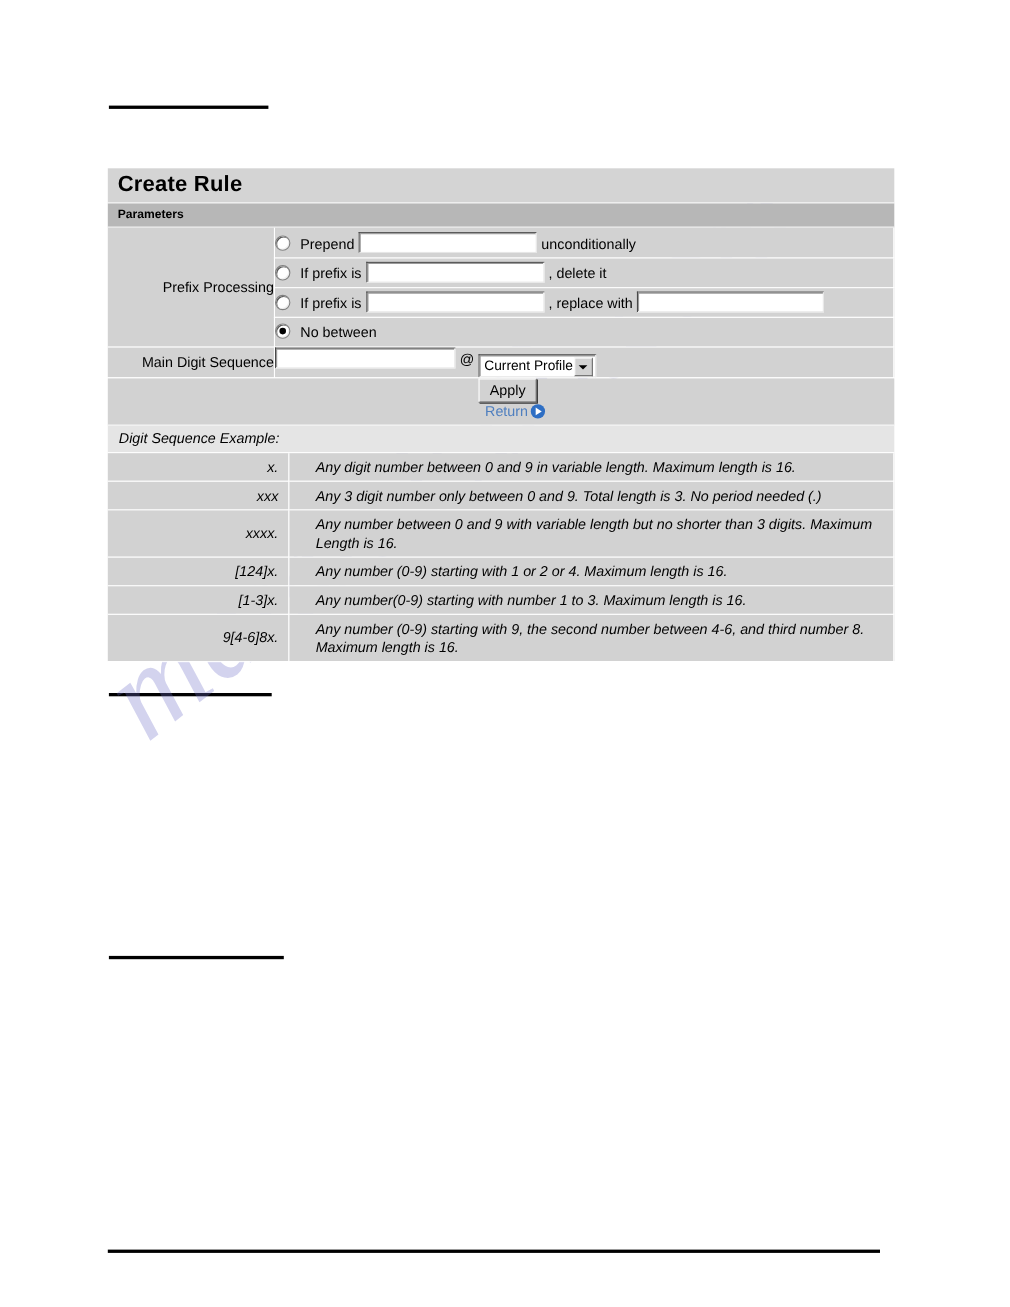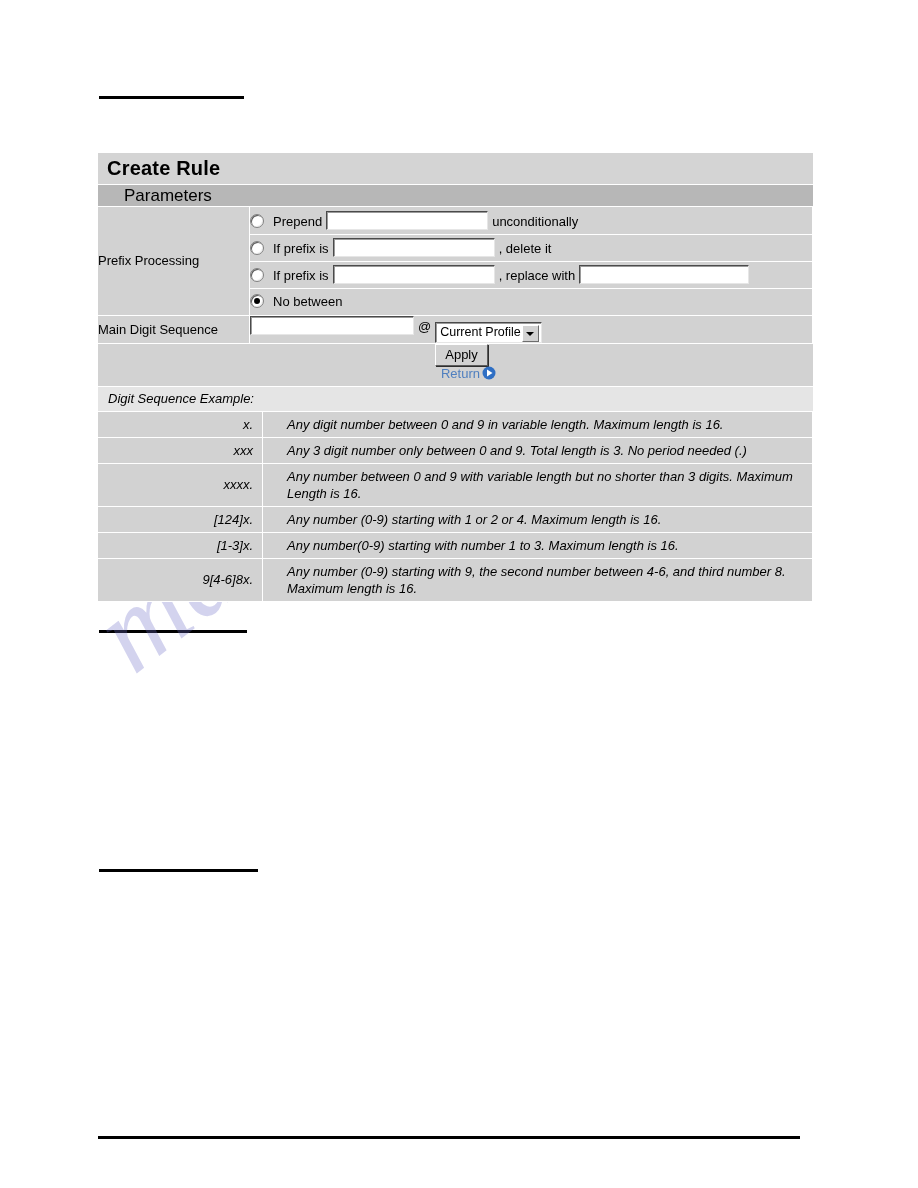--- a/index.html
+++ b/index.html
@@ -73,43 +73,43 @@
     font-weight: bold;
     letter-spacing: .2px;
     border-bottom: 1px solid #ffffff;
     margin-top: 20px;
   }
 
   .section-bar {
     background: #b7b7b7;
     height: 21px;
     line-height: 21px;
-    padding-left: 26px;
-    font-size: 17px;
-    font-weight: normal;
+    padding-left: 9px;
+    font-size: 11px;
+    font-weight: bold;
     border-bottom: 1px solid #ffffff;
   }
 
   table.grid {
     border-collapse: collapse;
     width: 715px;
     table-layout: fixed;
   }
   table.grid td {
     background: #d2d2d2;
     border-bottom: 1px solid #ffffff;
     border-right: 1px solid #ffffff;
     padding: 0;
     vertical-align: middle;
     font-size: 13px;
   }
 
   td.khaki {
     background: #e4e4c2;
-    text-align: left;
+    text-align: right;
     vertical-align: middle;
     font-size: 12.5px;
     border-right: 1px solid #ffffff;
     width: 151px;
   }
 
   .prow { height: 27px; }
 
   .cellpad {
     padding-left: 14px;
@@ -214,21 +214,21 @@
     font-size: 13px;
     line-height: 15px;
     color: #000;
     cursor: default;
   }
   .ret {
     margin-left: 14px;
     color: #4f7fbf;
     font-size: 13px;
     display: inline-flex;
-    align-items: flex-start;
+    align-items: flex-end;
     cursor: pointer;
   }
   .ret svg { margin-left: 2px; }
 
   
   .exm-title {
     background: #e5e5e5;
     height: 24px;
     line-height: 24px;
     padding-left: 10px;

